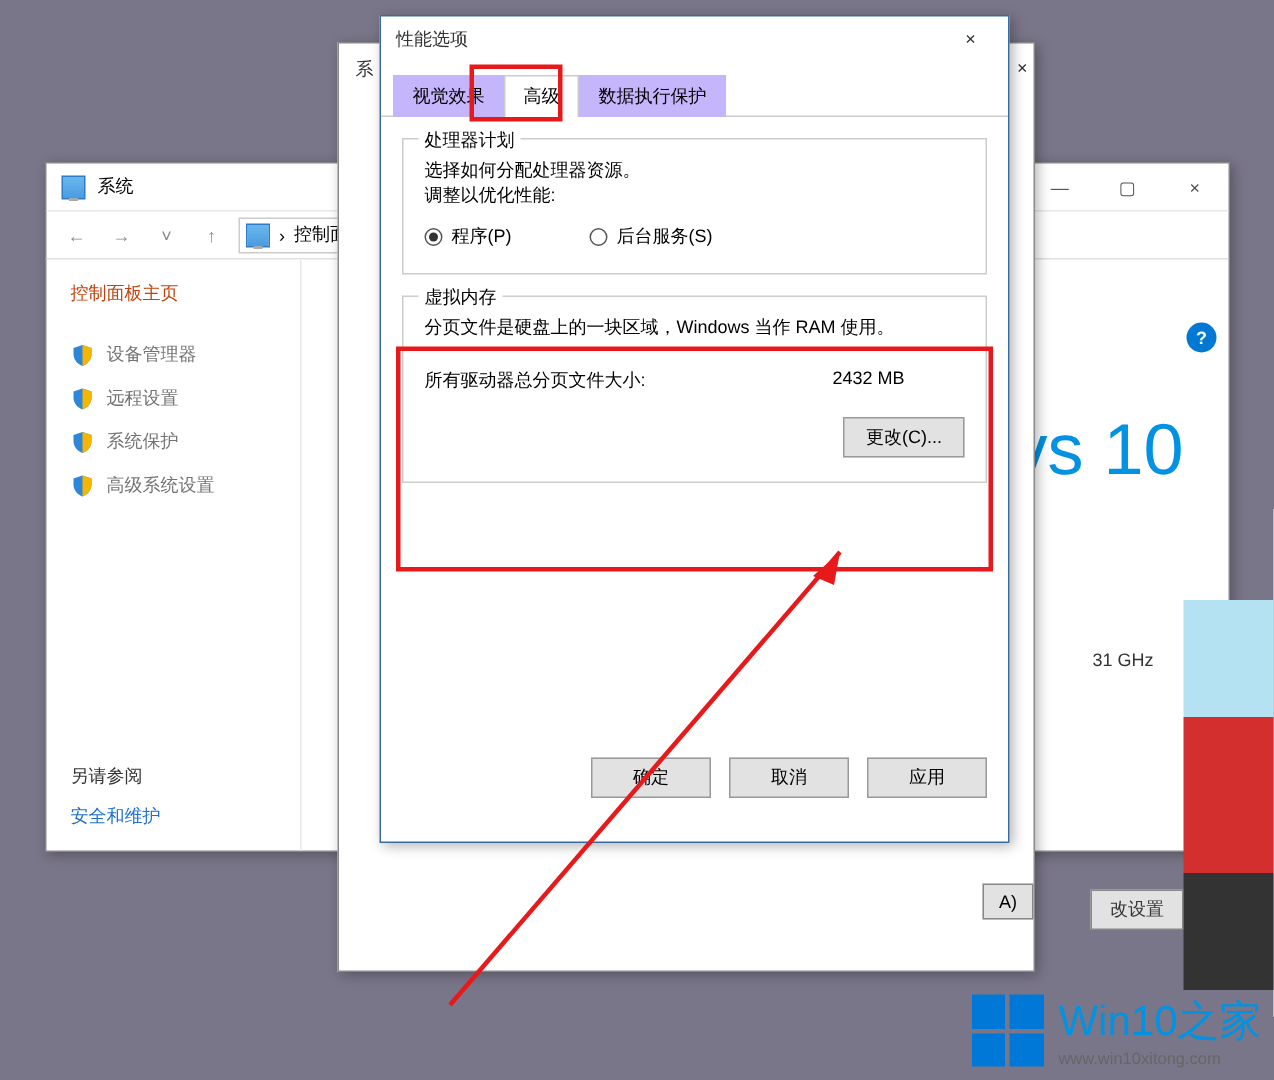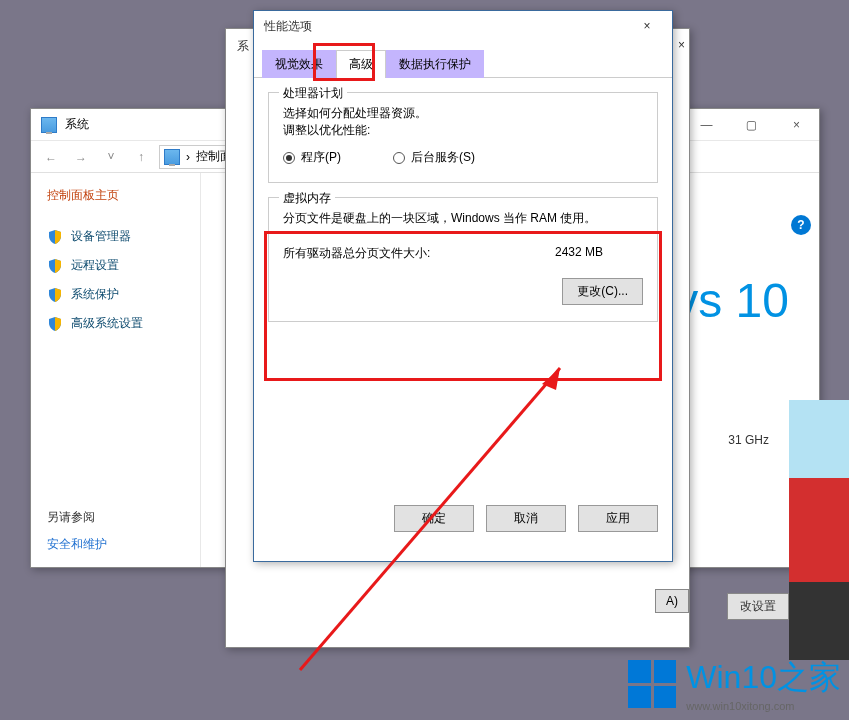--- a/index.html
+++ b/index.html
@@ -16,21 +16,21 @@
   .win-system .win-btn { width: 45px; height: 32px; display: flex; align-items: center; justify-content: center; color: #555; }
   
   .sys-nav { height: 32px; display: flex; align-items: center; padding: 0 8px; border-bottom: 1px solid #e0e0e0; gap: 6px; }
   .nav-arrow { width: 24px; height: 24px; display: flex; align-items: center; justify-content: center; color: #888; }
   .nav-field { display: flex; align-items: center; gap: 6px; border: 1px solid #ccc; background: #fff; height: 24px; padding: 0 4px; }
   .nav-field .icon-monitor { width: 16px; height: 16px; }
   
   .sys-body { display: flex; height: calc(100% - 64px); }
   .sys-sidebar { width: 170px; padding: 14px 16px; border-right: 1px solid #e8e8e8; }
   .sidebar-title { color: #c2410c; margin-bottom: 18px; }
-  .sidebar-item { display: flex; align-items: center; gap: 8px; padding: 6px 0; color: #0c4a6e; }
+  .sidebar-item { display: flex; align-items: center; gap: 8px; padding: 6px 0; color: #737373; }
   .sidebar-item .shield { width: 16px; height: 16px; }
   .sys-bottom { position: absolute; left: 16px; bottom: 14px; }
   .sys-bottom .lbl { margin-bottom: 10px; color: #333; }
   .sys-bottom .lnk { color: #1E6FD0; }
   
   .sys-right { flex: 1; position: relative; }
   .sys-right .help-icon { position: absolute; right: 8px; top: 42px; width: 20px; height: 20px; background: #0078D4; border-radius: 50%; color: #fff; display: flex; align-items: center; justify-content: center; font-weight: bold; }
   .sys-right .win10 { position: absolute; right: 30px; top: 100px; font-size: 48px; font-weight: 300; color: #0192E3; }
   .sys-right .ghz { position: absolute; right: 50px; top: 260px; color: #333; }
   .sys-right .changebtn { position: absolute; right: 30px; top: 420px; padding: 4px 12px; border: 1px solid #888; background: #e2e2e2; color: #333; }
@@ -69,21 +69,21 @@
   .redbox2 { left: 264px; top: 231px; width: 398px; height: 150px; }
   
   
   .arrow-svg { position: absolute; left: 260px; top: 350px; width: 330px; height: 330px; z-index: 19; pointer-events: none; }
   
   
   .wm { position: absolute; right: 8px; bottom: 8px; z-index: 30; display: flex; align-items: center; gap: 10px; }
   .wm-logo { width: 48px; height: 48px; display: grid; grid-template-columns: 1fr 1fr; grid-template-rows: 1fr 1fr; gap: 3px; }
   .wm-logo div { background: #0078D7; }
   .wm-text { color: #0092E3; }
-  .wm-text .big { font-size: 32px; font-weight: 500; }
+  .wm-text .big { font-size: 28px; font-weight: 500; }
   .wm-text .url { font-size: 11px; color: #666; }
   
   
   .vehicle { position: absolute; right: 0; bottom: 60px; width: 60px; height: 260px; background: linear-gradient(#B4E2F3 0%, #B4E2F3 30%, #D32F2F 30%, #D32F2F 70%, #333 70%, #333 100%); z-index: 1; }
   
   
   .icon-monitor { background: linear-gradient(#6BB7EE, #4A9CE0); border: 1px solid #2E7BC8; position: relative; }
   .icon-monitor::after { content:""; position:absolute; bottom:-2px; left:30%; width:40%; height:2px; background:#aaa; }
   
   

